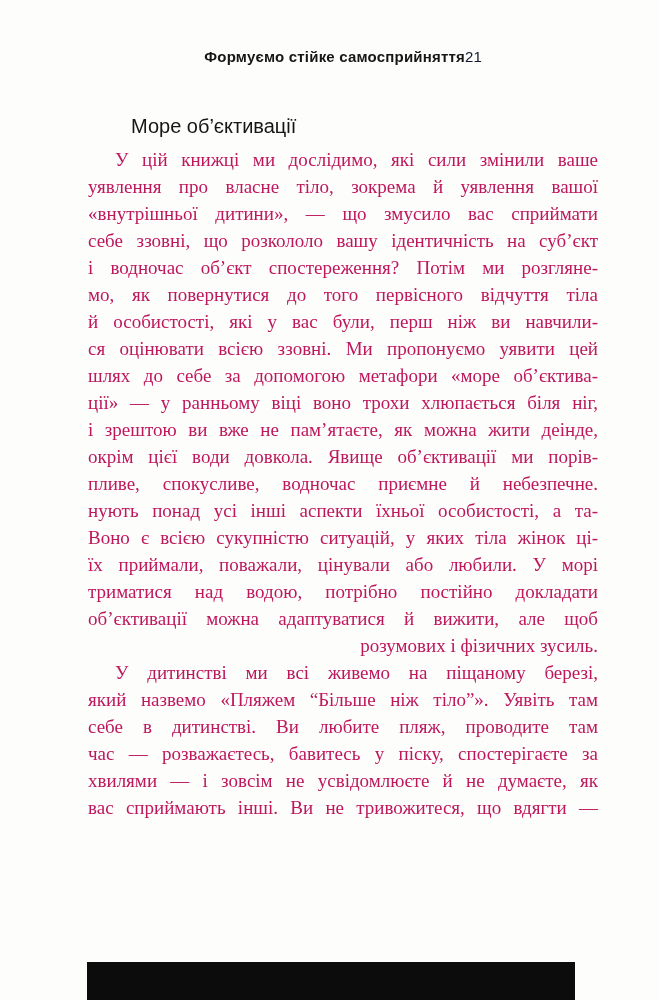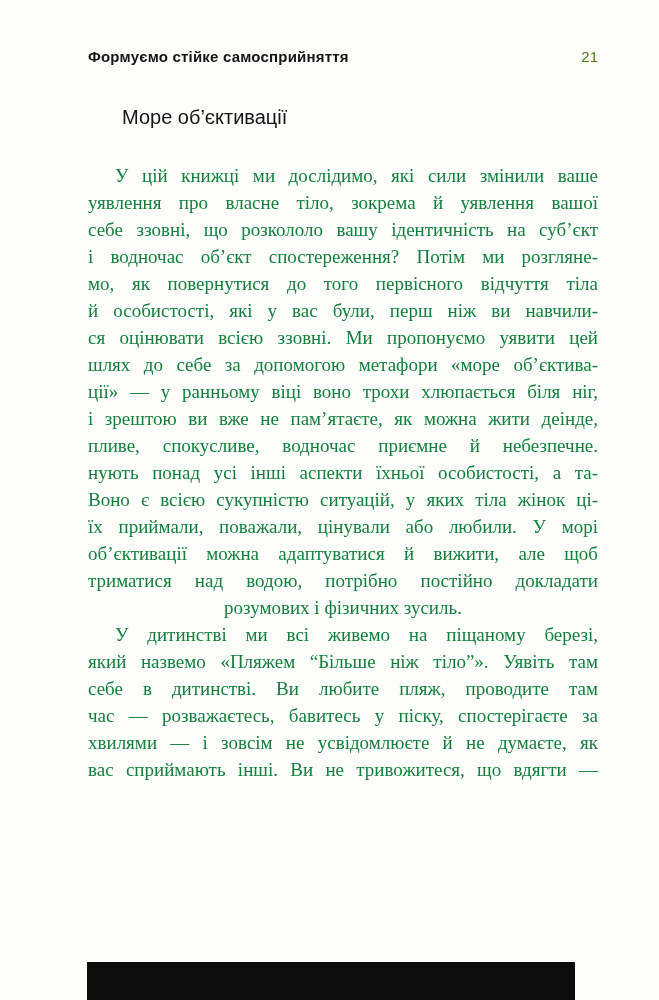--- a/index.html
+++ b/index.html
@@ -15,58 +15,58 @@
     overflow: hidden;
     color: #1c1c1c;
     font-family: "Liberation Serif", "DejaVu Serif", serif;
   }
   .header {
     position: absolute;
     left: 88px;
     top: 48px;
     width: 510px;
     display: flex;
-    justify-content: space-between;
+    justify-content: center;
     align-items: baseline;
     font-family: "Liberation Sans", "DejaVu Sans", sans-serif;
   }
   .running-title {
     font-weight: bold;
     font-size: 15px;
     letter-spacing: 0.2px;
     color: #161616;
   }
   .page-number {
     font-size: 15px;
-    color: #4d7c0f;
+    color: #0f172a;
   }
   .section-title {
     position: absolute;
     left: 114px;
     top: 98px;
-    margin: 8px;
+    margin: 17px;
     font-family: "Liberation Sans", "DejaVu Sans", sans-serif;
     font-size: 20px;
     font-weight: 400;
     color: #161616;
   }
   .body-text {
     position: absolute;
     left: 88px;
-    top: 162px;
+    top: 146px;
     width: 510px;
     font-size: 19px;
     line-height: 27px;
-    color: #15803d;
+    color: #be185d;
   }
   .paragraph {
     margin: 0;
   }
   .line {
-    text-align: center;
+    text-align: right;
     white-space: normal;
   }
   .line.justify {
     text-align: justify;
     text-align-last: justify;
   }
   .line.indent {
     text-indent: 27px;
   }
   .artifact-bar {
@@ -86,34 +86,36 @@
     <span class="running-title">Формуємо стійке самосприйняття</span>
     <span class="page-number">21</span>
   </div>
 
   <h1 class="section-title">Море об’єктивації</h1>
 
   <div class="body-text">
       <div class="paragraph">
         <div class="line justify indent">У цій книжці ми дослідимо, які сили змінили ваше</div>
         <div class="line justify">уявлення про власне тіло, зокрема й уявлення вашої</div>
+        <div class="line justify">«внутрішньої дитини», — що змусило вас сприймати</div>
         <div class="line justify">себе ззовні, що розкололо вашу ідентичність на суб’єкт</div>
         <div class="line justify">і водночас об’єкт спостереження? Потім ми розгляне-</div>
         <div class="line justify">мо, як повернутися до того первісного відчуття тіла</div>
         <div class="line justify">й особистості, які у вас були, перш ніж ви навчили-</div>
         <div class="line justify">ся оцінювати всією ззовні. Ми пропонуємо уявити цей</div>
         <div class="line justify">шлях до себе за допомогою метафори «море об’єктива-</div>
         <div class="line justify">ції» — у ранньому віці воно трохи хлюпається біля ніг,</div>
         <div class="line justify">і зрештою ви вже не пам’ятаєте, як можна жити деінде,</div>
+        <div class="line justify">окрім цієї води довкола. Явище об’єктивації ми порів-</div>
         <div class="line justify">пливе, спокусливе, водночас приємне й небезпечне.</div>
         <div class="line justify">нують понад усі інші аспекти їхньої особистості, а та-</div>
         <div class="line justify">Воно є всією сукупністю ситуацій, у яких тіла жінок ці-</div>
         <div class="line justify">їх приймали, поважали, цінували або любили. У морі</div>
+        <div class="line justify">триматися над водою, потрібно постійно докладати</div>
         <div class="line justify">об’єктивації можна адаптуватися й вижити, але щоб</div>
-        <div class="line justify">триматися над водою, потрібно постійно докладати</div>
         <div class="line">розумових і фізичних зусиль.</div>
       </div>
       <div class="paragraph">
         <div class="line justify indent">У дитинстві ми всі живемо на піщаному березі,</div>
         <div class="line justify">який назвемо «Пляжем “Більше ніж тіло”». Уявіть там</div>
         <div class="line justify">себе в дитинстві. Ви любите пляж, проводите там</div>
         <div class="line justify">час — розважаєтесь, бавитесь у піску, спостерігаєте за</div>
         <div class="line justify">хвилями — і зовсім не усвідомлюєте й не думаєте, як</div>
         <div class="line justify">вас сприймають інші. Ви не тривожитеся, що вдягти —</div>
       </div>

